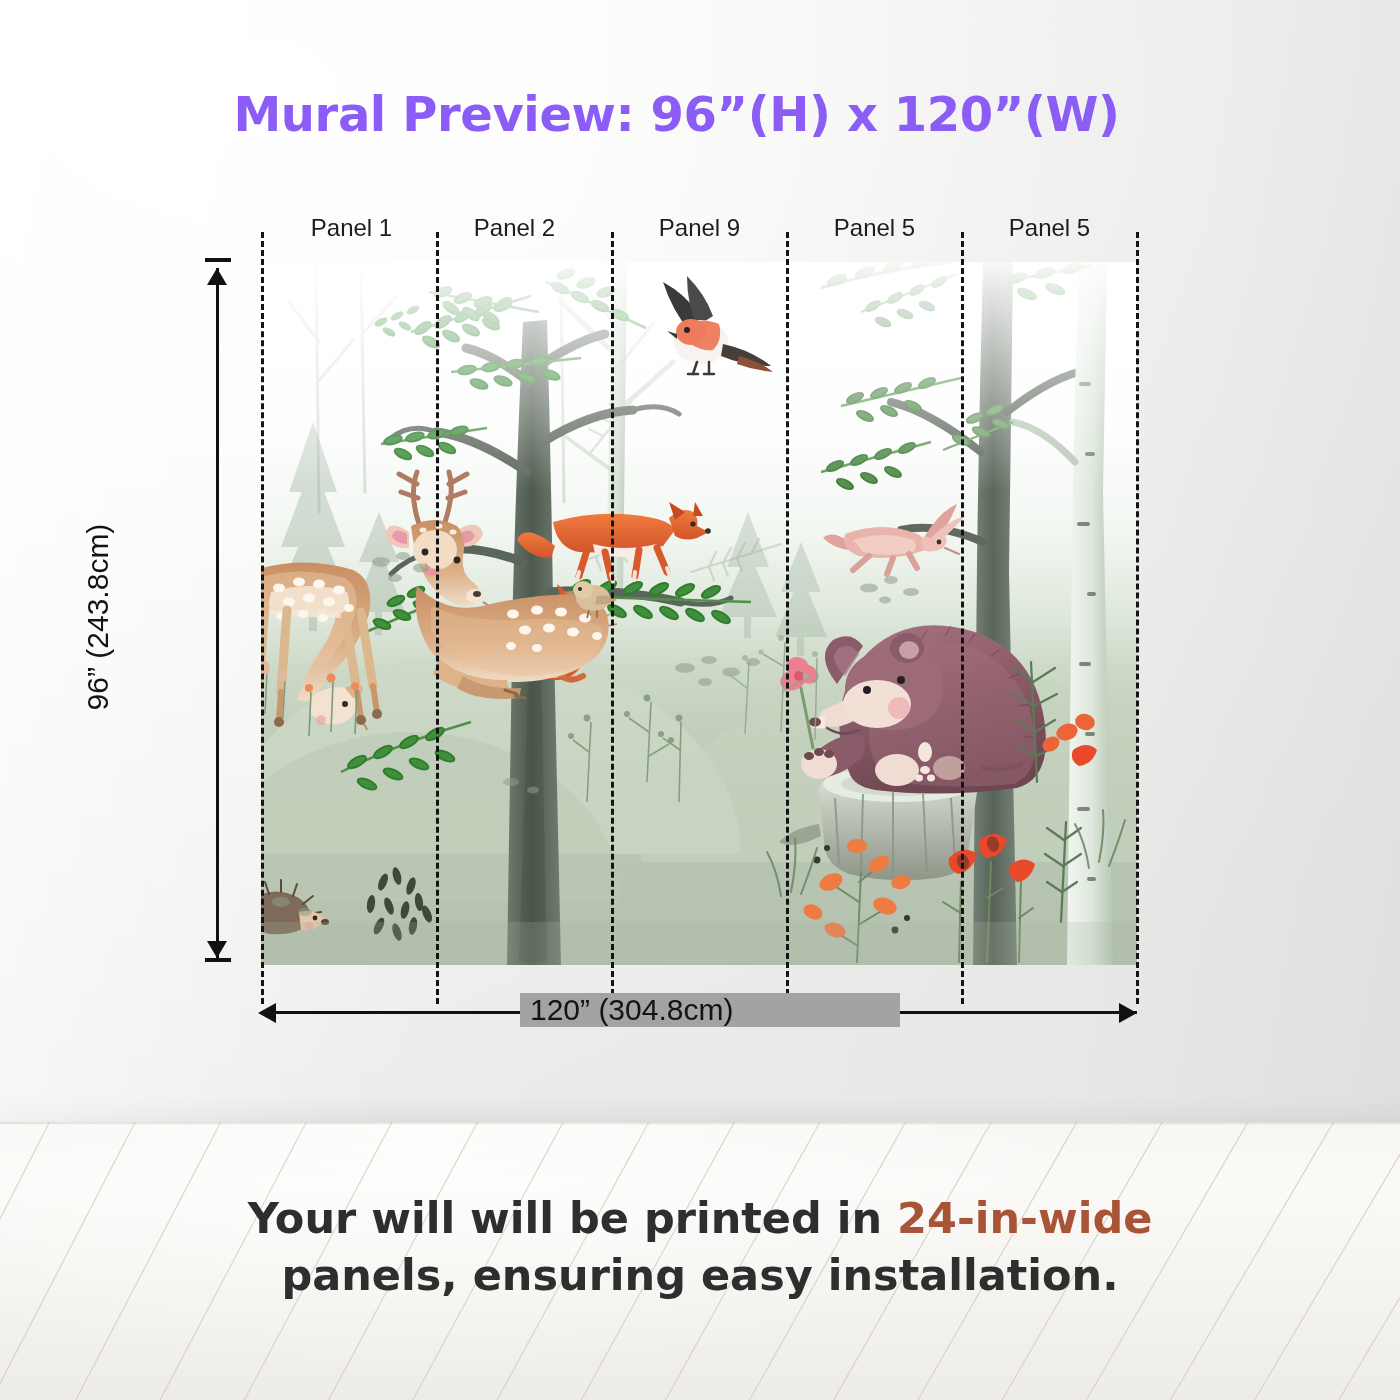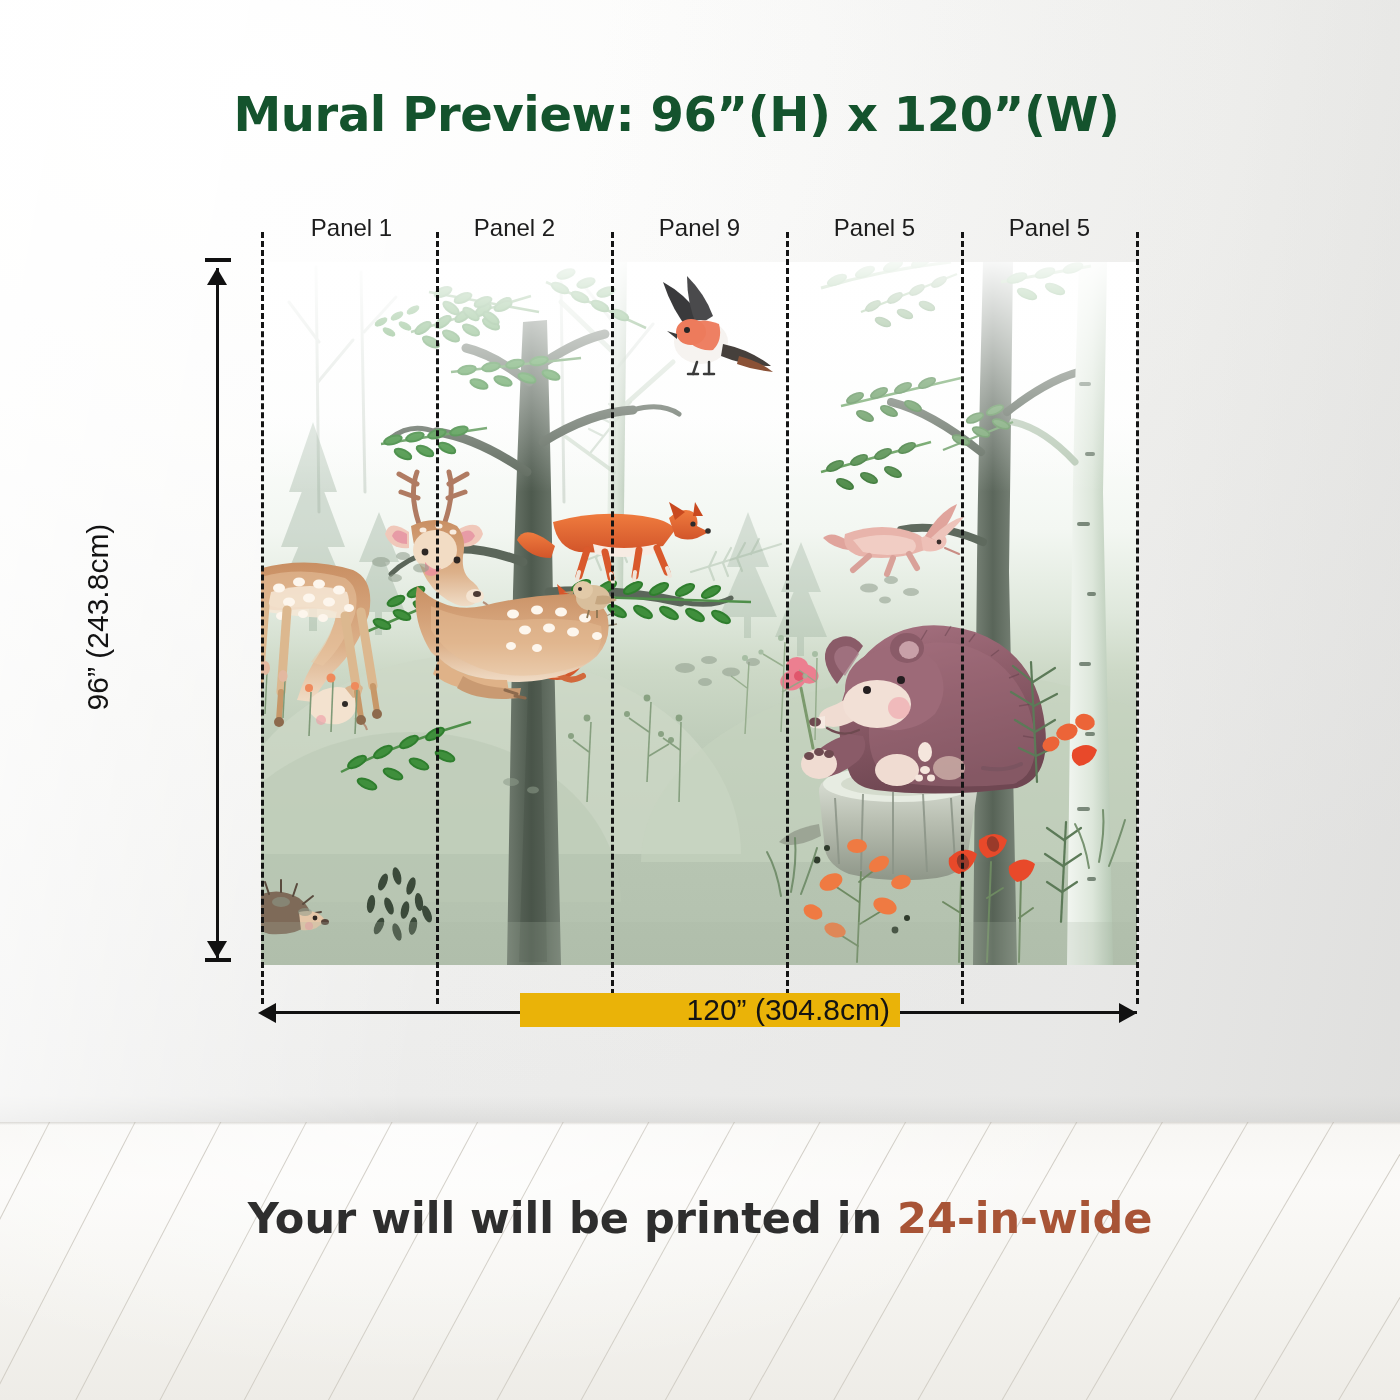--- a/index.html
+++ b/index.html
@@ -41,21 +41,21 @@
     background:linear-gradient(to bottom, rgba(160,156,148,.35), rgba(255,255,255,0));
   }
   #floor-sheen{
     position:absolute;left:0;top:0;width:1400px;height:278px;
     background:radial-gradient(70% 130% at 30% 0%, rgba(255,255,255,.75) 0%, rgba(255,255,255,0) 70%);
   }
 
   
   #title{
     position:absolute;left:0;top:86px;width:1353px;text-align:center;
-    font-size:48px;font-weight:bold;color:#14532d;letter-spacing:-.4px;
+    font-size:48px;font-weight:bold;color:#8b5cf6;letter-spacing:-.4px;
     font-family:"DejaVu Sans", sans-serif;
   }
 
   
   .panel-label{
     position:absolute;top:214px;width:175px;text-align:center;
     font-size:24px;color:#1d1d1d;font-family:"Liberation Sans", sans-serif;
   }
 
   
@@ -125,22 +125,22 @@
     position:absolute;left:258px;top:1003px;width:0;height:0;
     border-top:10px solid transparent;border-bottom:10px solid transparent;
     border-right:18px solid #111;
   }
   #dim-h-arrow-right{
     position:absolute;left:1119px;top:1003px;width:0;height:0;
     border-top:10px solid transparent;border-bottom:10px solid transparent;
     border-left:18px solid #111;
   }
   #dim-h-label{
-    position:absolute;left:520px;top:993px;width:360px;text-align:right;
-    font-size:30px;color:#131313;background:#eab308;padding:0 10px;
+    position:absolute;left:520px;top:993px;width:360px;text-align:left;
+    font-size:30px;color:#131313;background:#a3a3a3;padding:0 10px;
     font-family:"Liberation Sans", sans-serif;
   }
 
   
   #caption{
     position:absolute;left:100px;top:1190px;width:1200px;text-align:center;
     font-size:43px;font-weight:bold;color:#2e2e2e;line-height:1.32;
     font-family:"DejaVu Sans", sans-serif;
   }
   #caption .accent{color:#a85436;}
@@ -958,13 +958,14 @@
 <div id="dim-v-arrow-bot"></div>
 <div id="dim-v-label">96” (243.8cm)</div>
 
 <div id="dim-h-line"></div>
 <div id="dim-h-arrow-left"></div>
 <div id="dim-h-arrow-right"></div>
 <div id="dim-h-label">120” (304.8cm)</div>
 
 <div id="caption">
   <span>Your will will be printed in </span><span class="accent">24-in-wide</span><br>
+  <span>panels, ensuring easy installation.</span>
 </div>
 
 </body></html>

